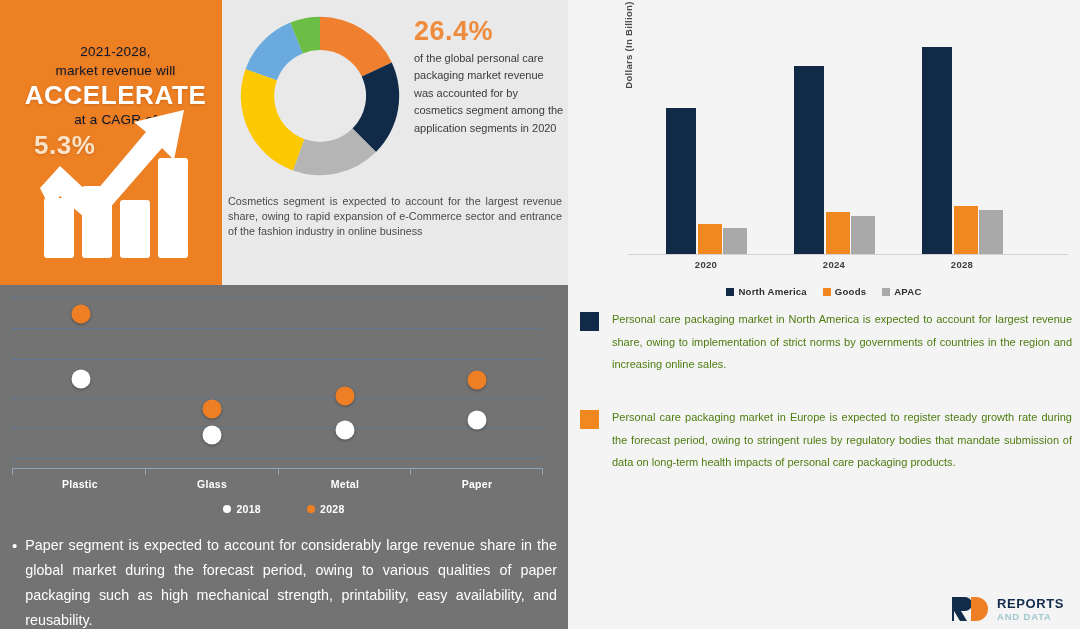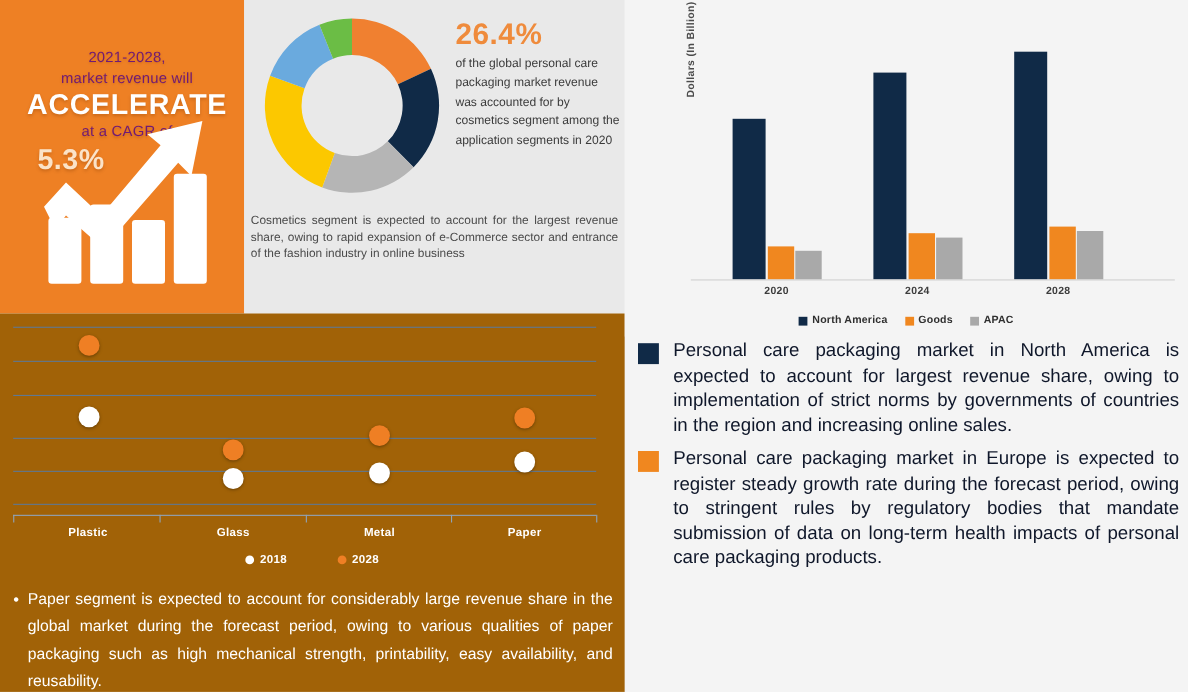--- a/index.html
+++ b/index.html
@@ -26,21 +26,21 @@
     position: absolute; left: 0; top: 0;
     width: 222px; height: 285px;
     background: #ee8024;
     overflow: hidden;
   }
   #cagr-text-wrap {
     position: absolute; left: 18px; top: 42px; width: 195px;
     text-align: center;
   }
   .cagr-line-sm {
-    color: #701a75; font-size: 13.5px; line-height: 19px;
+    color: #0f172a; font-size: 13.5px; line-height: 19px;
     letter-spacing: .2px; font-weight: 400;
     text-shadow: 0 1px 2px rgba(120,50,0,.25);
   }
   #cagr-accelerate {
     color: #ffffff; font-size: 26px; font-weight: 700;
     letter-spacing: .6px; line-height: 30px;
     text-shadow: 0 1px 3px rgba(120,50,0,.3);
   }
   #cagr-value {
     color: #fbe3c8; font-size: 26px; font-weight: 700;
@@ -78,21 +78,21 @@
   #donut-caption {
     position: absolute; left: 6px; top: 194px; width: 334px;
     color: #4a4a4a; font-size: 10.8px; line-height: 15.2px;
     text-align: justify;
   }
 
   
   #navy-panel {
     position: absolute; left: 0; top: 285px;
     width: 568px; height: 344px;
-    background: #a16207;
+    background: #737373;
   }
   #dot-plot {
     position: absolute; left: 0; top: 0; width: 568px; height: 200px;
   }
   .grid-line {
     position: absolute; left: 12px; width: 530px; height: 1px;
     background: #5f7893;
   }
   .dot {
     position: absolute; width: 19px; height: 19px; border-radius: 50%;
@@ -195,21 +195,21 @@
     display: flex; gap: 13px;
   }
   .rbullet-sw {
     flex: 0 0 auto; width: 19px; height: 19px; margin-top: 4px;
   }
   .rbullet-sw.na { background: #102a47; }
   .rbullet-sw.eu { background: #f0871f; }
   .rbullet-sw.ap { background: #8c8c8c; }
   .rbullet-text {
     flex: 1 1 auto;
-    color: #0f172a; font-size: 17px; line-height: 22.5px;
+    color: #4d7c0f; font-size: 11px; line-height: 22.5px;
     text-align: justify;
   }
   #rbullet-1 { top: 308px; }
   #rbullet-2 { top: 406px; }
   #rbullet-3 { top: 524px; }
 
   
   #logo {
     position: absolute; left: 950px; top: 594px;
     width: 118px; height: 30px;
@@ -377,14 +377,24 @@
     <div class="rbullet" id="rbullet-1">
       <span class="rbullet-sw na"></span>
       <span class="rbullet-text">Personal care packaging market in North America is expected to account for largest revenue share, owing to implementation of strict norms by governments of countries in the region and increasing online sales.</span>
     </div>
     <div class="rbullet" id="rbullet-2">
       <span class="rbullet-sw eu"></span>
       <span class="rbullet-text">Personal care packaging market in Europe is expected to register steady growth rate during the forecast period, owing to stringent rules by regulatory bodies that mandate submission of data on long-term health impacts of personal care packaging products.</span>
     </div>
   </div>
 
+  <div id="logo">
+    <svg id="logo-mark" viewBox="0 0 42 26">
+      <path d="M2 1 h13 a7 7 0 0 1 0 14 h-4 l6 10 h-7 l-6 -10 v10 h-2 z" fill="#122c4b"></path>
+      <path d="M21 1 h5 a12 12 0 0 1 0 24 h-5 z" fill="#ef7f24"></path>
+    </svg>
+    <div id="logo-words">
+      <span id="logo-reports">REPORTS</span>
+      <span id="logo-anddata">AND DATA</span>
+    </div>
+  </div>
 
 </div>
 
 </body></html>

